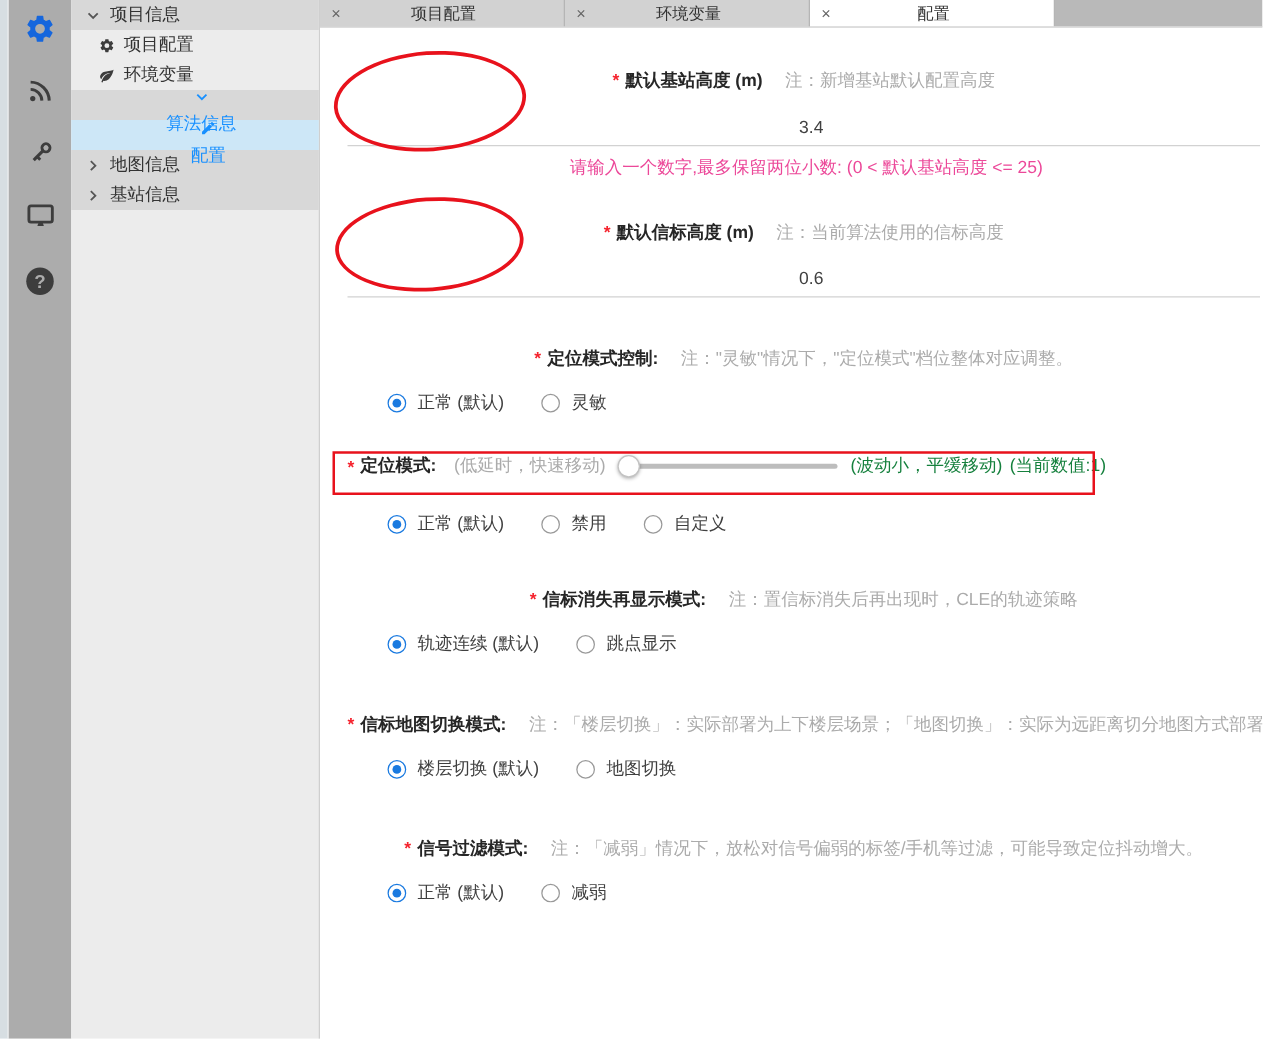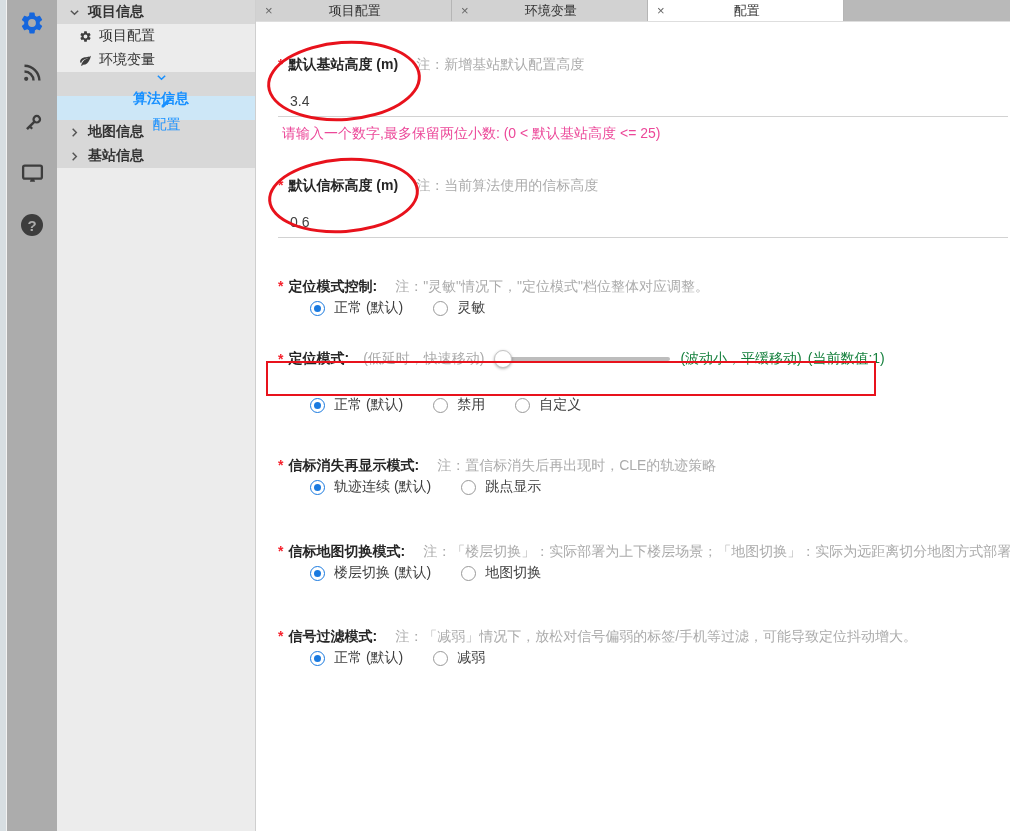--- a/index.html
+++ b/index.html
@@ -14,45 +14,45 @@
   .iconbar { width:50px; background:#acacac; display:flex; flex-direction:column;
     align-items:center; padding-top:12px; gap:24px; flex-shrink:0; }
   .icon-btn { width:26px; height:26px; display:flex; align-items:center; justify-content:center; cursor:pointer; }
   .q-circle { width:22px; height:22px; border-radius:50%; background:#3d3d3d; color:#acacac;
     display:flex; align-items:center; justify-content:center; font-weight:bold; font-size:15px; }
 
   
   .tree { width:199px; background:#ececec; border-right:1px solid #cfcfcf; flex-shrink:0;
     font-size:14px; color:#333; }
   .tree-row { height:24px; display:flex; align-items:center; gap:7px; padding-left:10px; cursor:pointer; }
-  .tree-row.group { background:#d8d8d8; font-weight:700; }
+  .tree-row.group { background:#d8d8d8; font-weight:400; }
   .tree-row.child { background:#ececec; padding-left:21px; }
   .tree-row.selected { background:#cde7f7; }
   .tree-row.blue { color:#1890ff;flex-direction:column; }
   .tree-ic { display:flex; align-items:center; justify-content:center; width:14px; height:14px; }
 
   
   .content { flex:1; display:flex; flex-direction:column; background:#fff; min-width:0; }
   .tabbar { height:22px; display:flex; background:#b9b9b9; border-bottom:1px solid #dedede; flex-shrink:0; }
   .tab { width:196px; background:#d2d2d2; border-right:1px solid #b5b5b5; display:flex;
     align-items:center; font-size:13px; color:#333; cursor:pointer; }
   .tab.active { background:#fff; }
   .tab-close { margin-left:9px; color:#666; font-size:13px; line-height:1; cursor:pointer; }
   .tab-title { flex:1; text-align:center; padding-right:14px; }
 
-  .form { padding:35px 2px 0 22px; font-size:14px; color:#404040; overflow:hidden; }
+  .form { padding:35px 2px 0 22px; font-size:14px; color:#404040; overflow:hidden;text-align:center; }
   .req { color:#f5222d; margin-right:5px; font-weight:bold; }
   .lbl { font-weight:bold; color:#262626; }
   .note { color:#ababab; margin-left:18px; }
   .label-row { height:15px; line-height:15px; white-space:nowrap; }
   .input-value { margin:22px 0 0 12px; height:15px; line-height:15px; color:#404040; }
   .input-line { border-bottom:1px solid #d2d2d2; margin-top:7px; }
   .hint { color:#ec4899; margin:9px 0 0 4px; height:15px; line-height:15px; white-space:nowrap; }
 
-  .radio-row { margin:6px 0 0 32px; display:flex; align-items:center; height:16px; }
+  .radio-row { margin:20px 0 0 32px; display:flex; align-items:center; height:16px; }
   .radio { display:flex; align-items:center; gap:9px; margin-right:30px; cursor:pointer; }
   .radio-circle { width:15px; height:15px; border-radius:50%; border:1px solid #999; background:#fff;
     display:flex; align-items:center; justify-content:center; flex-shrink:0; }
   .radio.checked .radio-circle { border:1.5px solid #1a7ae0; }
   .radio-dot { width:7px; height:7px; border-radius:50%; background:transparent; }
   .radio.checked .radio-dot { background:#1a7ae0; }
 
   .slider-row { margin-top:29px; display:flex; align-items:center; height:28px; white-space:nowrap; }
   .slider-row .lbl { margin-right:14px; }
   .slider-left { color:#ababab; margin-right:10px; }

